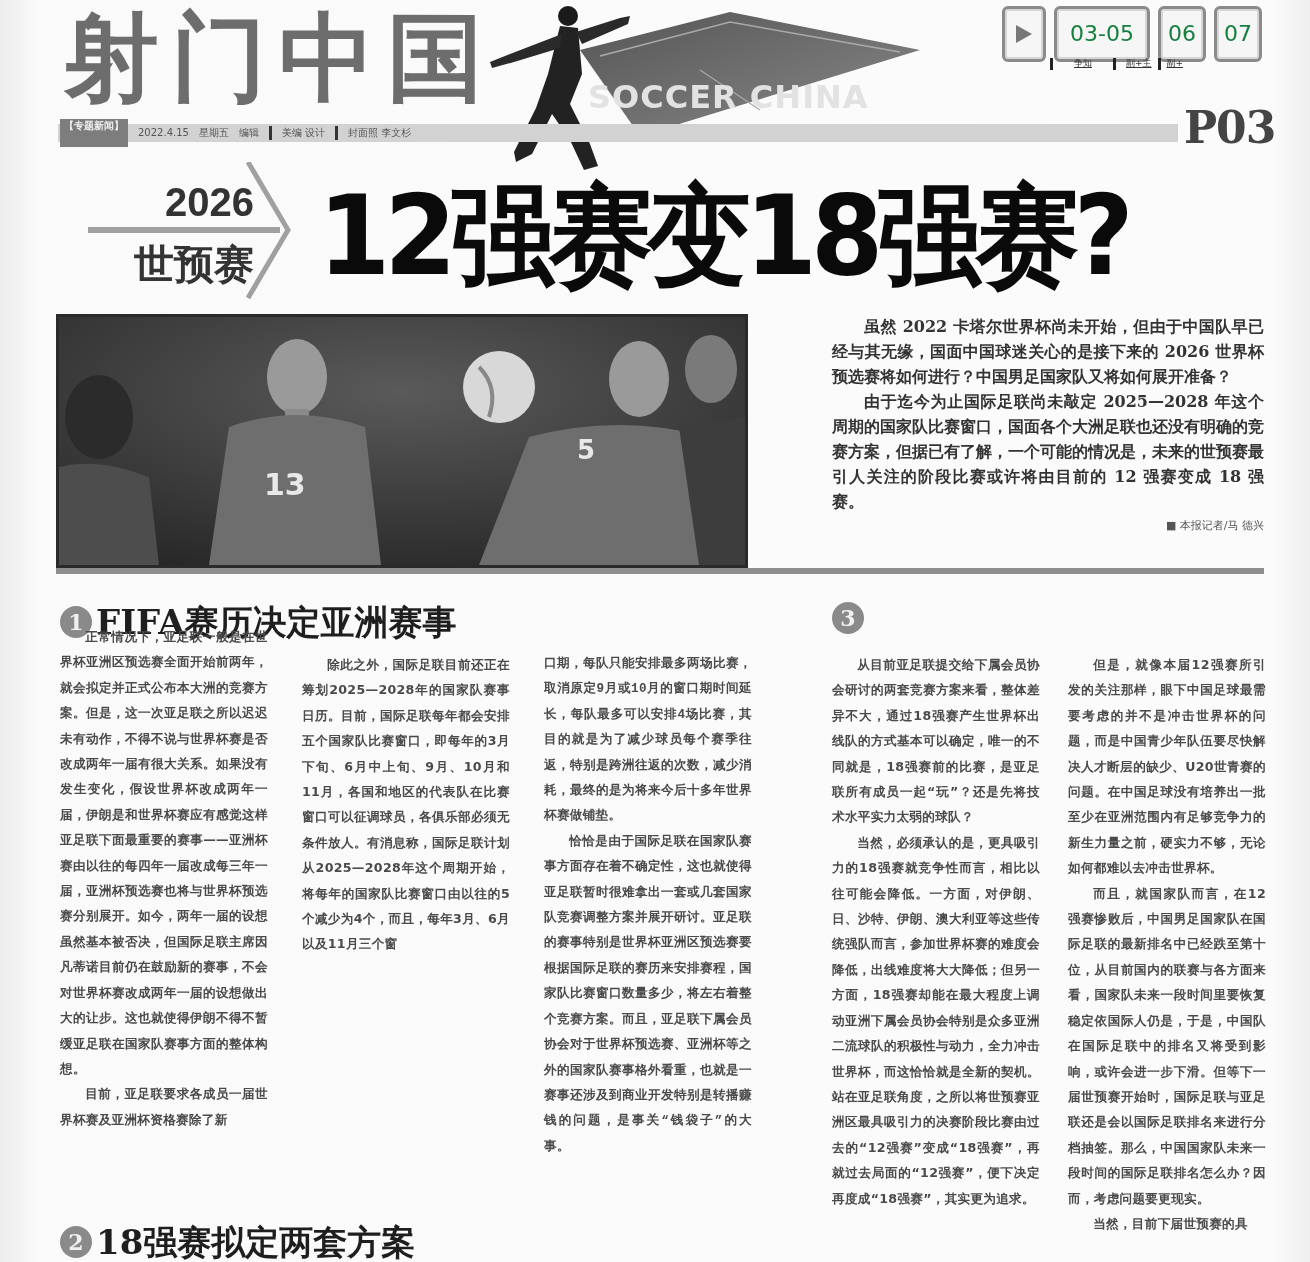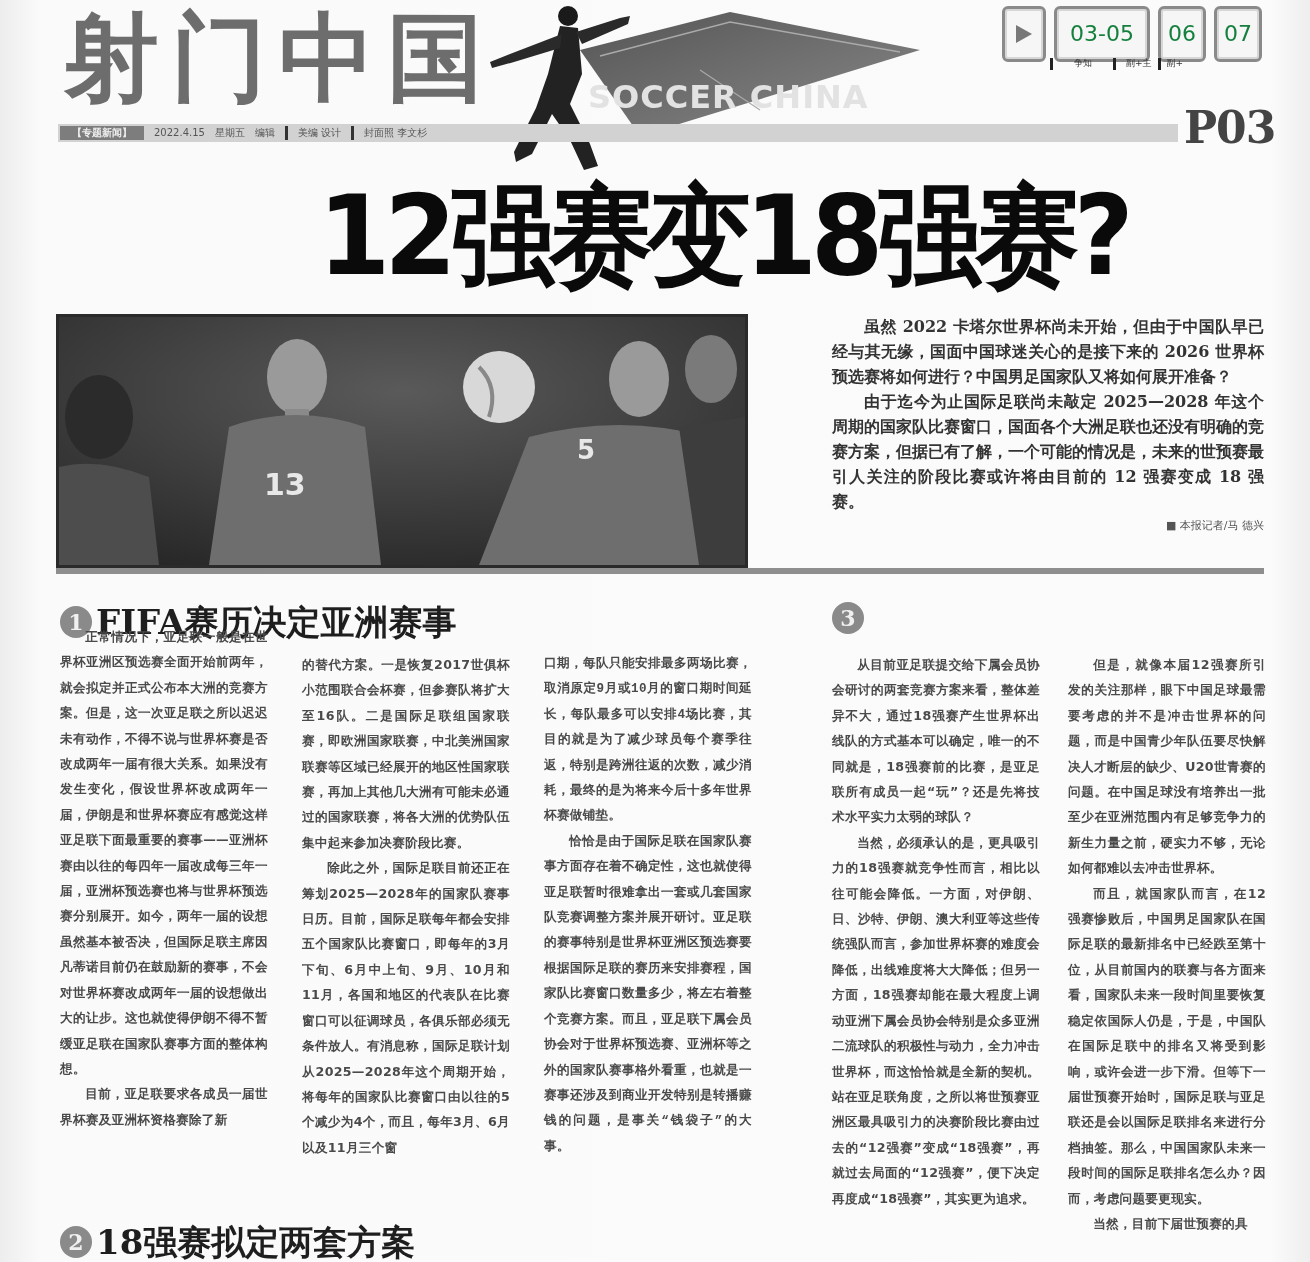--- a/index.html
+++ b/index.html
@@ -14,25 +14,25 @@
   .pitch { position: absolute; left: 580px; top: 10px; width: 340px; height: 126px; }
   .player { position: absolute; left: 470px; top: 4px; width: 160px; height: 168px; }
   .brand-en { position: absolute; left: 588px; top: 56px; font: 700 32px/36px "DejaVu Sans", sans-serif; color: #e2e2e2; letter-spacing: 1px; margin-top: 23px; }
 
   .ticker { position: absolute; left: 1002px; top: 6px; display: flex; gap: 8px; }
   .ticker .box { height: 56px; border: 3px solid #8a8a8a; border-radius: 6px; background: #f6f6f6; display: flex; align-items: center; justify-content: center; font: 22px/1 "DejaVu Sans", sans-serif; color: #15803d; padding: 0 8px; box-shadow: inset 0 0 0 2px #d6d6d6; }
   .ticker .play { width: 44px; }
   .ticker .date { width: 96px; }
   .ticker .num { width: 48px; }
   .ticker-labels { position: absolute; left: 1040px; top: 58px; display: flex; gap: 0; font: 9px/10px "DejaVu Sans", sans-serif; color: #333; }
-  .ticker-labels span { display: inline-block; }
+  .ticker-labels span { display: inline-block; text-decoration: underline; }
   .tick-bar { display: inline-block; width: 3px; height: 12px; background: #222; margin: 0 10px; vertical-align: middle; }
 
   .infobar { position: absolute; left: 58px; top: 124px; width: 1120px; height: 18px; background: #d2d2d2; display: flex; align-items: center; gap: 10px; padding-left: 2px; font: 10px/18px "DejaVu Sans", sans-serif; color: #555; }
-  .infobar .tag { background: #7d7d7d; color: #eee; padding: 0 12px; font-weight: 700; height: 14px; line-height: 14px; }
+  .infobar .tag { background: #7d7d7d; color: #eee; padding: 0 4px; font-weight: 700; height: 28px; line-height: 14px; }
   .infobar .sep { width: 3px; height: 14px; background: #333; }
   .page-no { position: absolute; left: 1184px; top: 104px; font: 700 44px/48px "DejaVu Serif", serif; color: #444; letter-spacing: -1px; }
 
   
   .kicker { position: absolute; left: 88px; top: 162px; width: 210px; height: 140px; }
   .kicker-year { position: absolute; right: 44px; top: 18px; font: 700 40px/44px "Liberation Sans", sans-serif; color: #333; }
   .kicker-name { position: absolute; right: 44px; top: 80px; font: 700 40px/44px "DejaVu Sans", sans-serif; color: #333; }
   .kicker svg { position: absolute; left: 0; top: 0; }
   .headline { position: absolute; left: 318px; top: 168px; font: 900 104px/128px "DejaVu Sans", sans-serif; color: #0a0a0a; letter-spacing: -6px; white-space: nowrap; transform: scaleY(1.06); transform-origin: top left; }
 
@@ -116,20 +116,28 @@
     <span>2022.4.15</span>
     <span>星期五</span>
     <span>编辑</span>
     <span class="sep"></span>
     <span>美编  设计</span>
     <span class="sep"></span>
     <span>封面照  李文杉</span>
   </div>
   <div class="page-no">P03</div>
 
+  <div class="kicker">
+    <svg width="210" height="140" viewBox="0 0 210 140">
+      <line x1="0" y1="68" x2="192" y2="68" stroke="#a0a0a0" stroke-width="6"></line>
+      <polyline points="160,0 200,68 160,136" fill="none" stroke="#a0a0a0" stroke-width="5"></polyline>
+    </svg>
+    <div class="kicker-year">2026</div>
+    <div class="kicker-name">世预赛</div>
+  </div>
   <h1 class="headline">12强赛变18强赛?</h1>
 
   <div class="photo">
     <svg width="686" height="248" viewBox="0 0 686 248">
       <defs>
         <radialGradient id="bg" cx="0.5" cy="0.3" r="0.8">
           <stop offset="0" stop-color="#5a5a5a"></stop>
           <stop offset="1" stop-color="#262626"></stop>
         </radialGradient>
       </defs>
@@ -174,21 +182,20 @@
   <div class="sec-title s2">
     <span class="badge">2</span>
     <span>18强赛拟定两套方案</span>
   </div>
 
   <div class="col c1">
     <p>正常情况下，亚足联一般是在世界杯亚洲区预选赛全面开始前两年，就会拟定并正式公布本大洲的竞赛方案。但是，这一次亚足联之所以迟迟未有动作，不得不说与世界杯赛是否改成两年一届有很大关系。如果没有发生变化，假设世界杯改成两年一届，伊朗是和世界杯赛应有感觉这样亚足联下面最重要的赛事——亚洲杯赛由以往的每四年一届改成每三年一届，亚洲杯预选赛也将与世界杯预选赛分别展开。如今，两年一届的设想虽然基本被否决，但国际足联主席因凡蒂诺目前仍在鼓励新的赛事，不会对世界杯赛改成两年一届的设想做出大的让步。这也就使得伊朗不得不暂缓亚足联在国家队赛事方面的整体构想。</p>
     <p>目前，亚足联要求各成员一届世界杯赛及亚洲杯资格赛除了新</p>
   </div>
   <div class="col c2">
-    <p style="text-indent:0">的替代方案。一是恢复2017世俱杯小范围联合会杯赛，但参赛队将扩大至16队。二是国际足联组国家联赛，即欧洲国家联赛，中北美洲国家联赛等区域已经展开的地区性国家联赛，再加上其他几大洲有可能未必通过的国家联赛，将各大洲的优势队伍集中起来参加决赛阶段比赛。</p>
     <p>除此之外，国际足联目前还正在筹划2025—2028年的国家队赛事日历。目前，国际足联每年都会安排五个国家队比赛窗口，即每年的3月下旬、6月中上旬、9月、10月和11月，各国和地区的代表队在比赛窗口可以征调球员，各俱乐部必须无条件放人。有消息称，国际足联计划从2025—2028年这个周期开始，将每年的国家队比赛窗口由以往的5个减少为4个，而且，每年3月、6月以及11月三个窗</p>
   </div>
   <div class="col c3">
     <p style="text-indent:0">口期，每队只能安排最多两场比赛，取消原定9月或10月的窗口期时间延长，每队最多可以安排4场比赛，其目的就是为了减少球员每个赛季往返，特别是跨洲往返的次数，减少消耗，最终的是为将来今后十多年世界杯赛做铺垫。</p>
     <p>恰恰是由于国际足联在国家队赛事方面存在着不确定性，这也就使得亚足联暂时很难拿出一套或几套国家队竞赛调整方案并展开研讨。亚足联的赛事特别是世界杯亚洲区预选赛要根据国际足联的赛历来安排赛程，国家队比赛窗口数量多少，将左右着整个竞赛方案。而且，亚足联下属会员协会对于世界杯预选赛、亚洲杯等之外的国家队赛事格外看重，也就是一赛事还涉及到商业开发特别是转播赚钱的问题，是事关“钱袋子”的大事。</p>
   </div>
   <div class="col c4">
     <p>从目前亚足联提交给下属会员协会研讨的两套竞赛方案来看，整体差异不大，通过18强赛产生世界杯出线队的方式基本可以确定，唯一的不同就是，18强赛前的比赛，是亚足联所有成员一起“玩”？还是先将技术水平实力太弱的球队？</p>
     <p>当然，必须承认的是，更具吸引力的18强赛就竞争性而言，相比以往可能会降低。一方面，对伊朗、日、沙特、伊朗、澳大利亚等这些传统强队而言，参加世界杯赛的难度会降低，出线难度将大大降低；但另一方面，18强赛却能在最大程度上调动亚洲下属会员协会特别是众多亚洲二流球队的积极性与动力，全力冲击世界杯，而这恰恰就是全新的契机。站在亚足联角度，之所以将世预赛亚洲区最具吸引力的决赛阶段比赛由过去的“12强赛”变成“18强赛”，再就过去局面的“12强赛”，便下决定再度成“18强赛”，其实更为追求。</p>
   </div>

